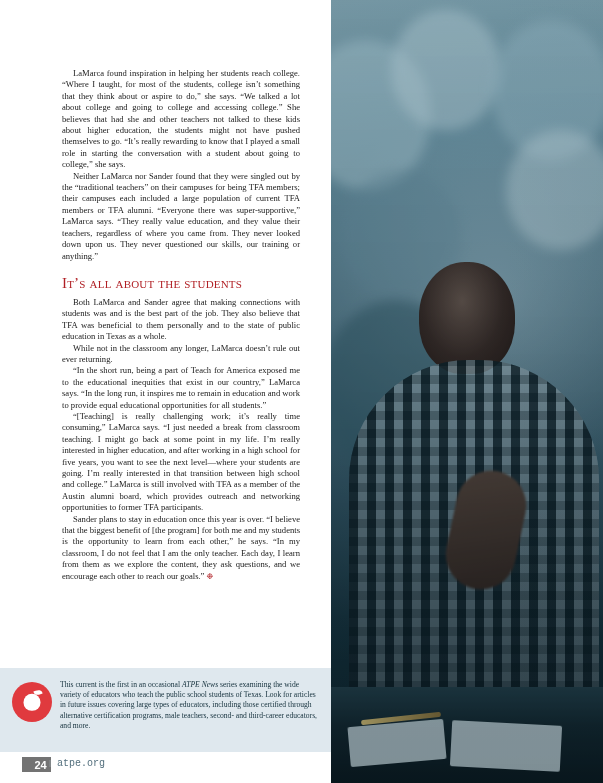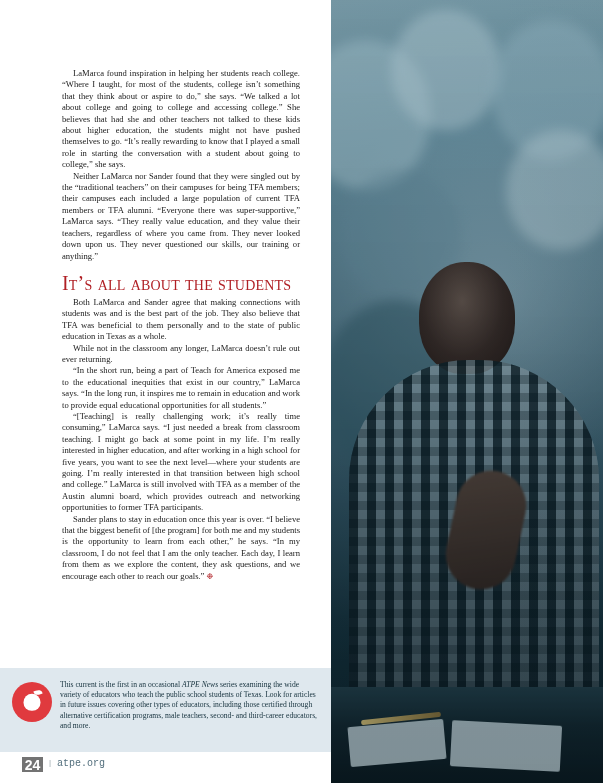--- a/index.html
+++ b/index.html
@@ -133,21 +133,21 @@
     line-height: 11.4px;
     color: #1a1a1a;
     text-align: justify;
   }
   .body-text p {
     margin: 0;
     text-indent: 11px;
   }
   .section-head {
     margin: 13px 0 6px 0;
-    font-size: 20px;
+    font-size: 15px;
     line-height: 16px;
     color: #b01f24;
     font-variant: small-caps;
     letter-spacing: 0.2px;
     text-indent: 0;
     font-weight: normal;
   }
   .endmark {
     font-size: 8px;
     color: #b01f24;
@@ -202,25 +202,26 @@
     width: 331px; height: 31px;
     background: #ffffff;
   }
   .folio-box {
     position: absolute;
     left: 22px; top: 5px;
     width: 21px; height: 15px;
     background: #737373;
     color: #ffffff;
     font-family: "Liberation Sans", sans-serif;
-    font-size: 14px;
+    font-size: 11px;
     font-weight: bold;
     display: flex;
     align-items: center;
     justify-content: center;
+    padding-left: 8px;
   }
   .folio-sep {
     position: absolute;
     left: 49px; top: 6px;
     font-family: "Liberation Sans", sans-serif;
     font-size: 8px;
     color: #9aa6ac;
   }
   .folio-site {
     position: absolute;
@@ -268,21 +269,21 @@
       <p>“[Teaching] is really challenging work; it’s really time consuming,” LaMarca says. “I just needed a break from classroom teaching. I might go back at some point in my life. I’m really interested in higher education, and after working in a high school for five years, you want to see the next level—where your students are going. I’m really interested in that transition between high school and college.” LaMarca is still involved with TFA as a member of the Austin alumni board, which provides outreach and networking opportunities to former TFA participants.</p>
       <p><span>Sander plans to stay in education once this year is over. “I believe that the biggest benefit of [the program] for both me and my students is the opportunity to learn from each other,” he says. “In my classroom, I do not feel that I am the only teacher. Each day, I learn from them as we explore the content, they ask questions, and we encourage each other to reach our goals.”</span> <span class="endmark">❉</span></p>
     </div>
 
     <div class="note-box">
       <div class="note-logo">
         <div class="apple"></div>
         <div class="leaf"></div>
       </div>
       <div class="note-text">
-        <span>This current is the first in an occasional </span><i>ATPE News</i><span> series examining the wide variety of educators who teach the public school students of Texas. Look for articles in future issues covering other types of educators, including those certified through alternative certification programs, male teachers, second- and third-career educators, and more.</span>
+        <span>This current is the first in an occasional </span><i>ATPE News</i><span> series examining the wide variety of educators who teach the public school students of Texas. Look for articles in future issues covering large types of educators, including those certified through alternative certification programs, male teachers, second- and third-career educators, and more.</span>
       </div>
     </div>
 
     <div class="footer">
       <div class="folio-box">24</div>
       <div class="folio-sep">|</div>
       <div class="folio-site">atpe.org</div>
     </div>
   </div>
 

